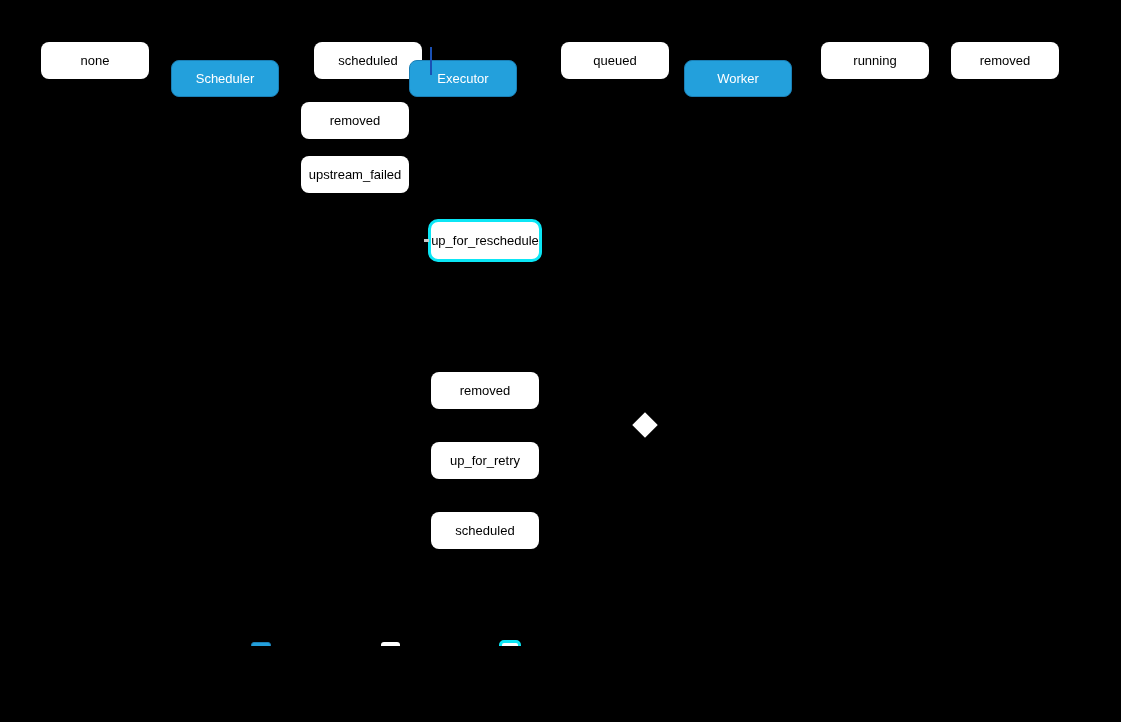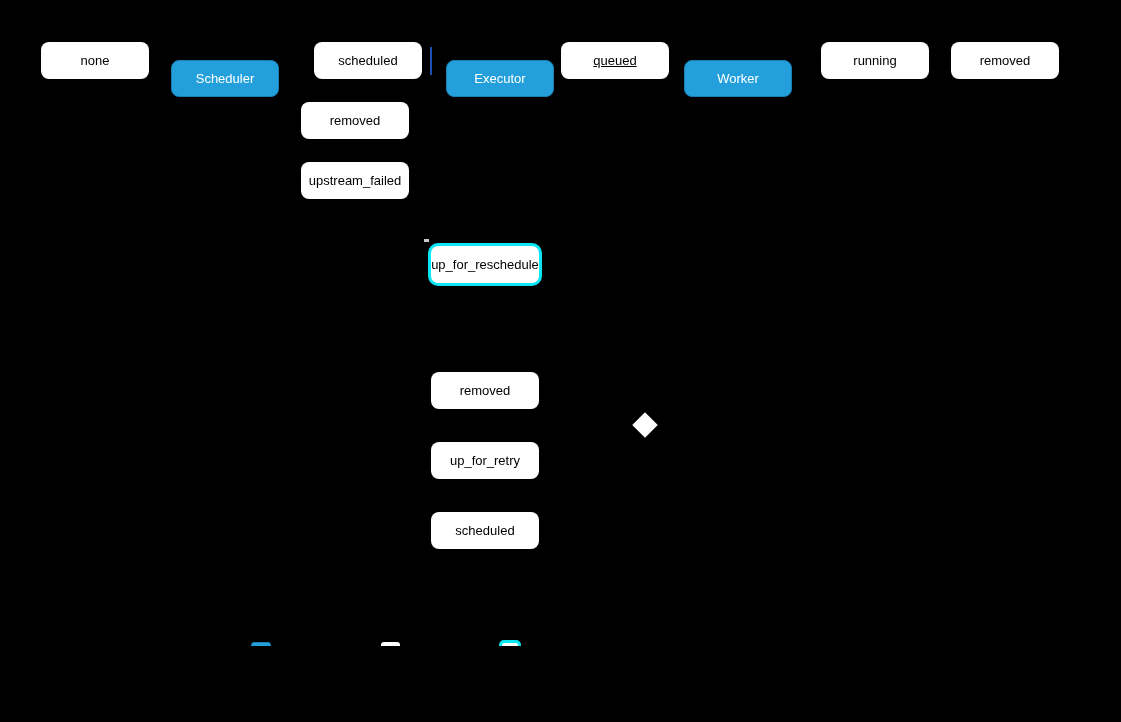--- a/index.html
+++ b/index.html
@@ -38,21 +38,20 @@
     border: 1px solid #1b7fb5;
     margin-top: 18px;
   }
   .node.highlighted {
     background: #ffffff;
     color: #000000;
     border: 3px solid #0BE6F5;
     border-radius: 10px;
     width: 114px;
     height: 43px;
-    margin-top: 24px;
   }
   .diamond {
     position: absolute;
     width: 18px;
     height: 18px;
     background: #ffffff;
     transform: rotate(45deg);
   }
   .edge-stub {
     position: absolute;
@@ -92,40 +91,40 @@
 
   <div class="node white" style="left:41px; top:42px;">
     <span>none</span>
   </div>
   <div class="node blue" style="left:171px; top:42px;">
     <span>Scheduler</span>
   </div>
   <div class="node white" style="left:314px; top:42px;">
     <span>scheduled</span>
   </div>
-  <div class="node blue" style="left:446px; top:42px;">
+  <div class="node blue" style="left:409px; top:42px;">
     <span>Executor</span>
   </div>
-  <div class="node white" style="left:561px; top:42px;text-decoration:underline;">
+  <div class="node white" style="left:561px; top:42px;">
     <span>queued</span>
   </div>
   <div class="node blue" style="left:684px; top:42px;">
     <span>Worker</span>
   </div>
   <div class="node white" style="left:821px; top:42px;">
     <span>running</span>
   </div>
   <div class="node white" style="left:951px; top:42px;">
     <span>removed</span>
   </div>
 
   <div class="node white" style="left:301px; top:102px;">
     <span>removed</span>
   </div>
-  <div class="node white" style="left:301px; top:162px;">
+  <div class="node white" style="left:301px; top:156px;">
     <span>upstream_failed</span>
   </div>
 
   <div class="node highlighted" style="left:428px; top:219px;">
     <span>up_for_reschedule</span>
   </div>
 
   <div class="node white" style="left:431px; top:372px;">
     <span>removed</span>
   </div>

